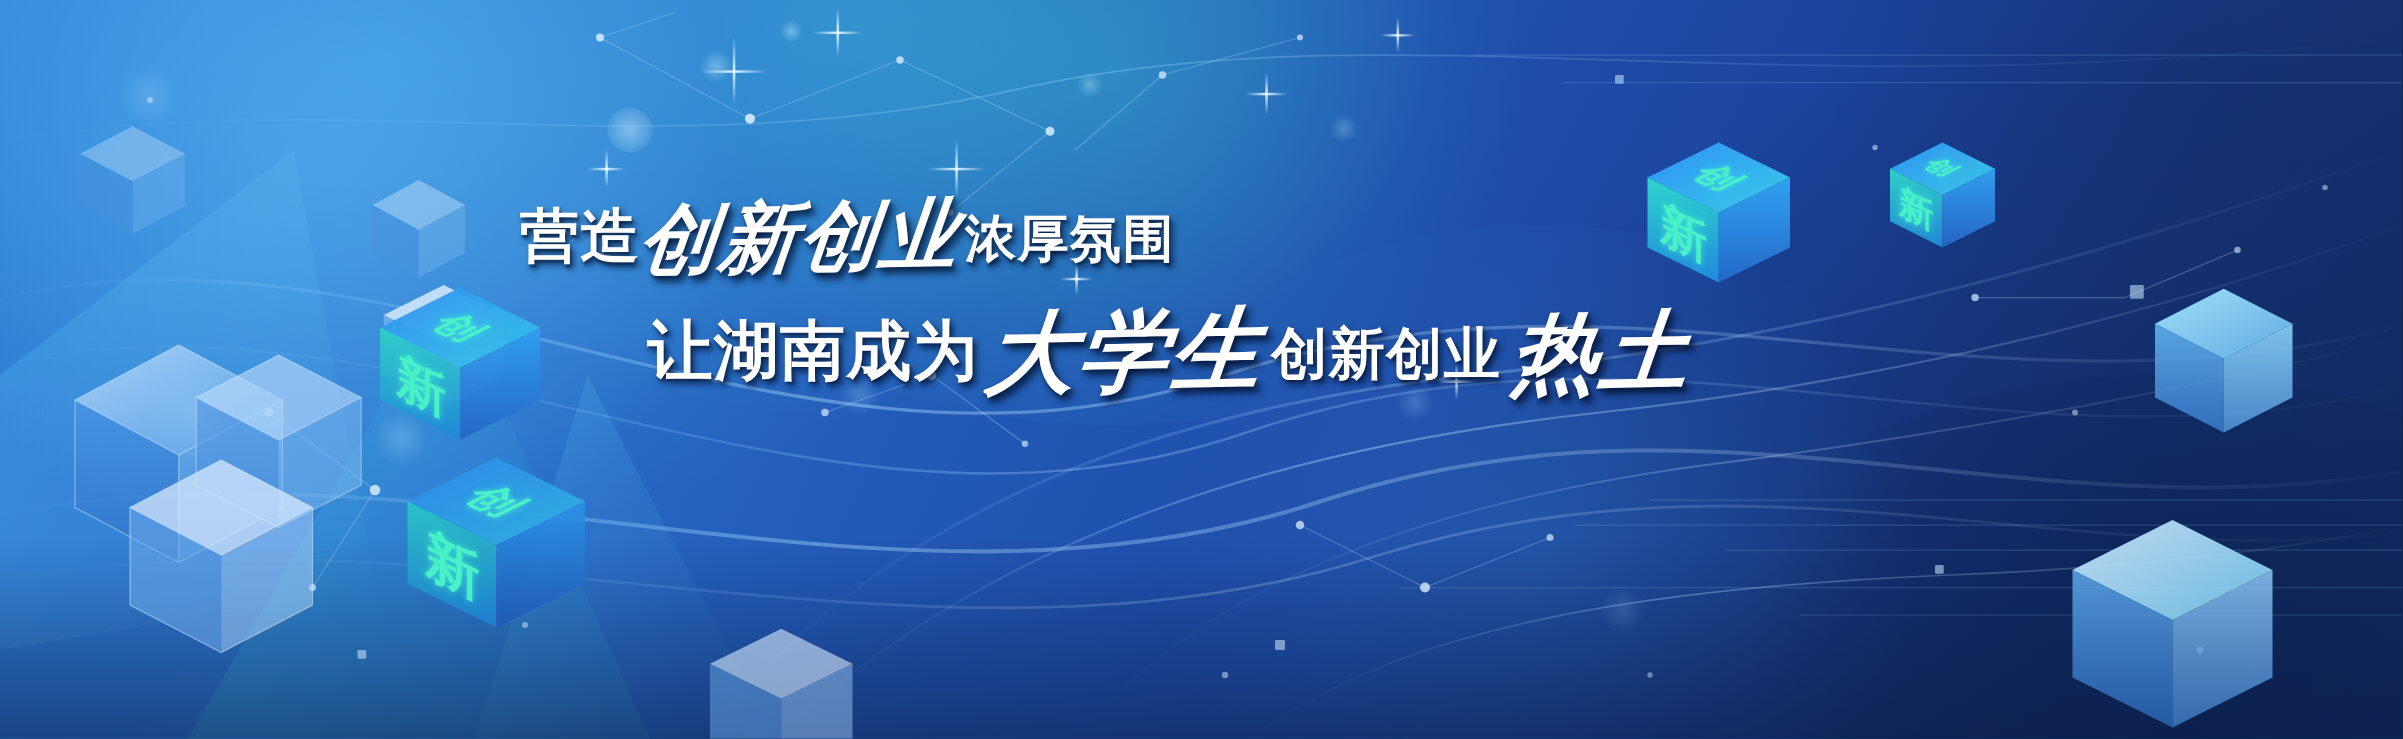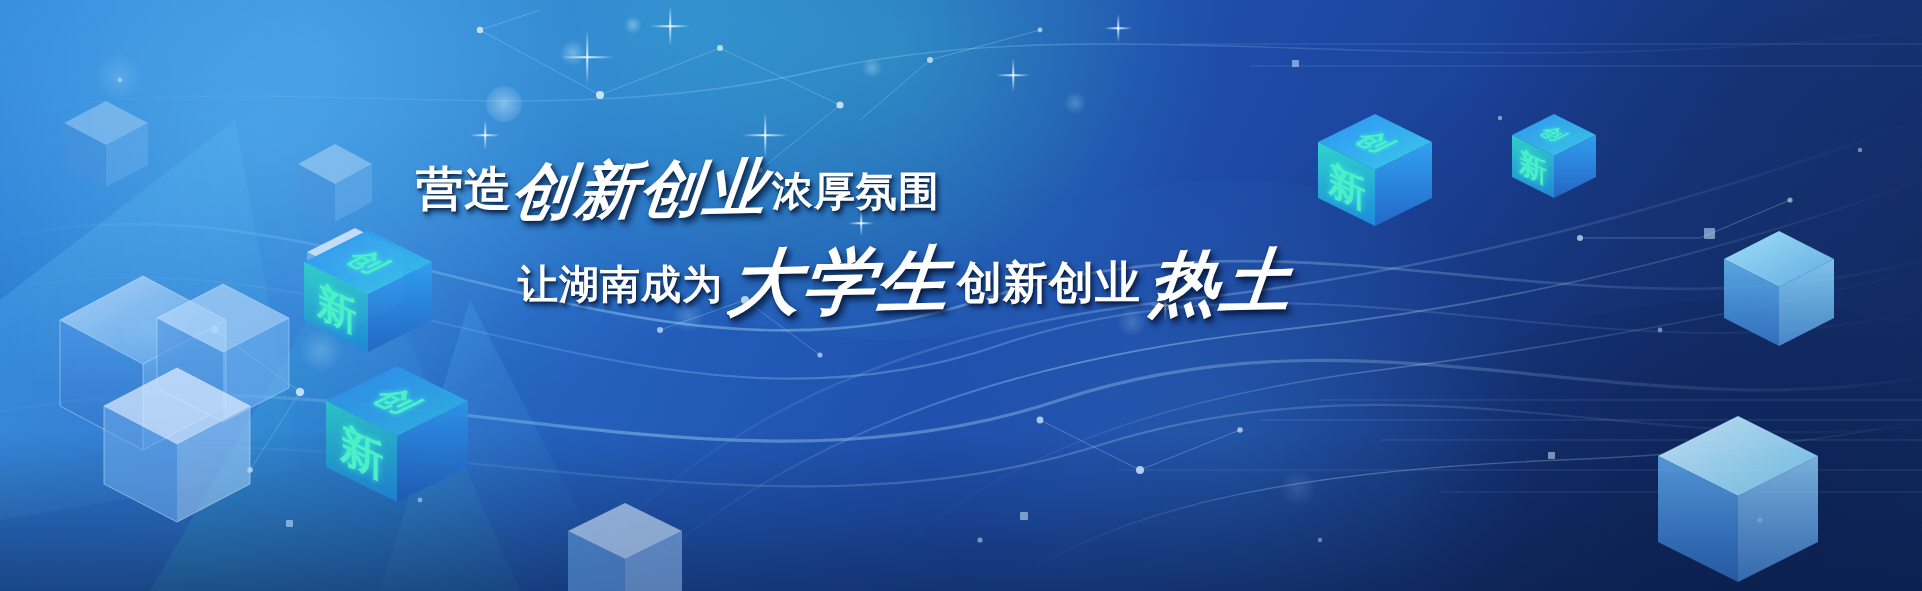--- a/index.html
+++ b/index.html
@@ -76,21 +76,21 @@
     letter-spacing:2px;
     text-shadow:
       4px 5px 6px rgba(4,18,48,.78),
       1px 2px 3px rgba(4,18,48,.6);
   }
 
   .s-l1a{ font-size:47px; }
   .s-l1b{ font-size:62px; position:relative; top:6px; }
   .s-l1c{ font-size:41px; position:relative; left:4px; }
 
-  .s-l2a{ font-size:40px; }
+  .s-l2a{ font-size:52px; }
   .s-l2b{ font-size:72px; position:relative; top:8px; left:6px; }
   .s-l2c{ font-size:45px; position:relative; left:12px; }
   .s-l2d{ font-size:70px; position:relative; top:8px; left:20px; }
 </style>
 </head>
 <body>
 
 <div class="banner">
 
   <div class="blob" style="left:-120px;top:-180px;width:760px;height:620px;

